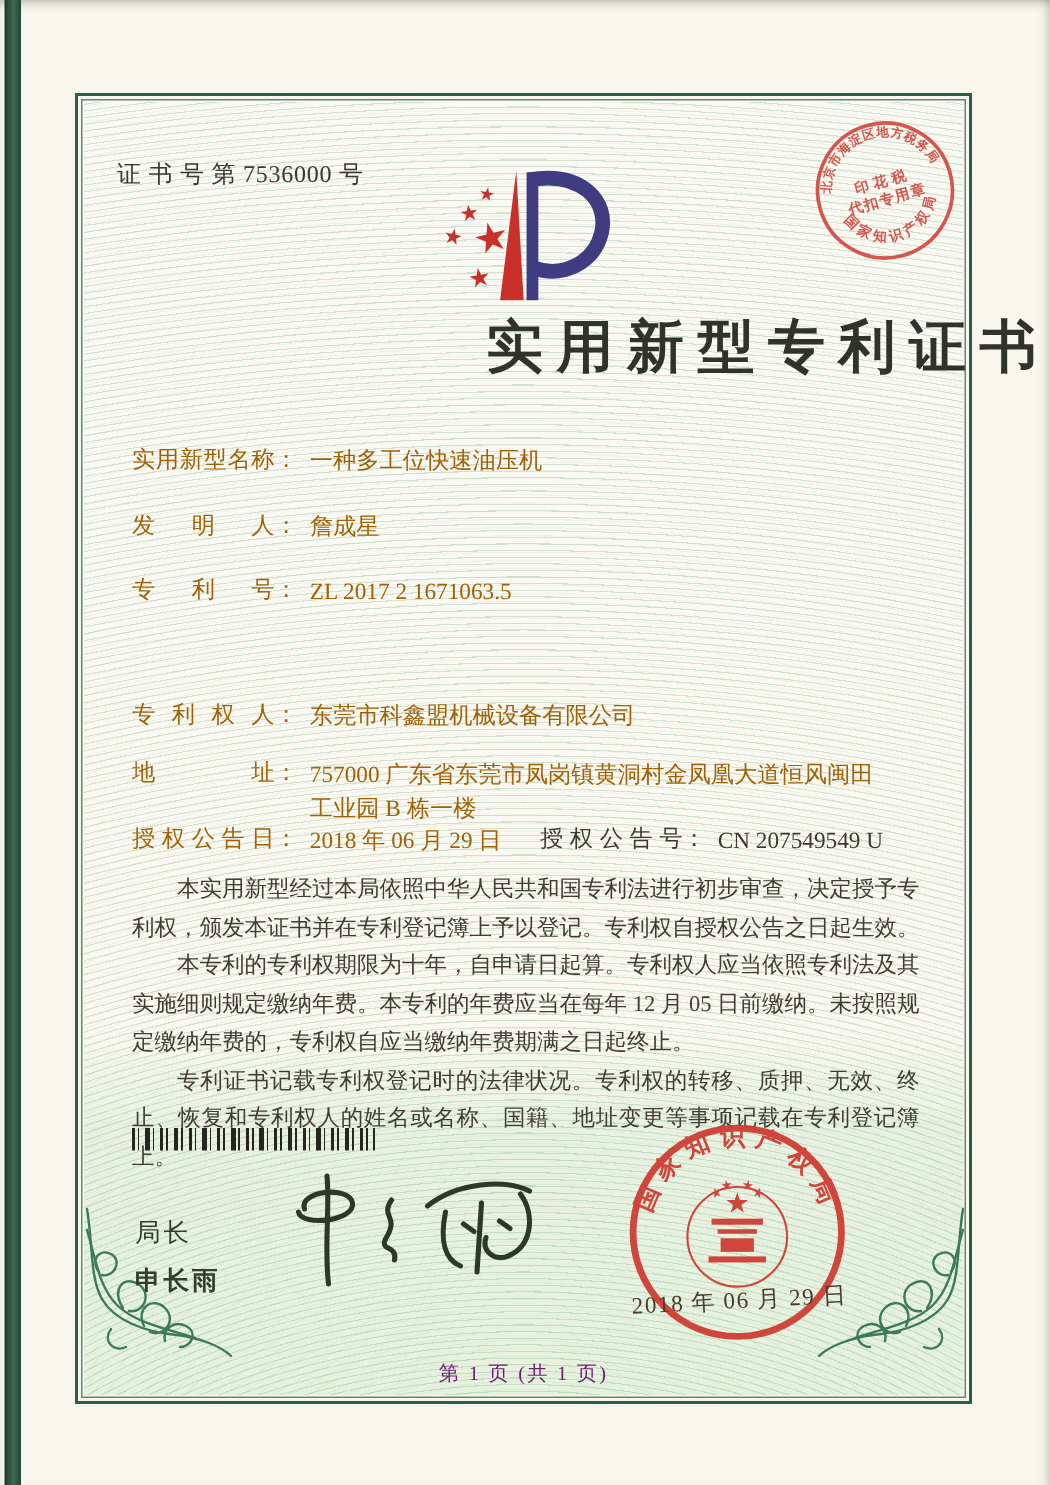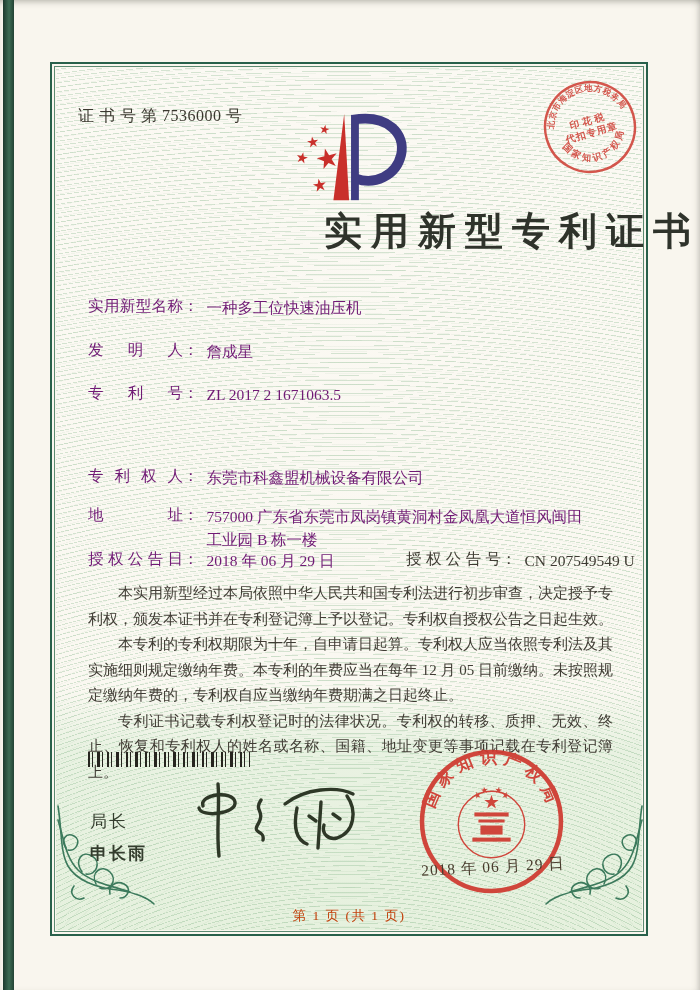--- a/index.html
+++ b/index.html
@@ -39,31 +39,31 @@
 
   .cert-no{
     position:absolute;left:78px;top:106px;font-size:16px;color:#3b382f;letter-spacing:.5px;
   }
   .logo{position:absolute;left:294px;top:110px;width:118px;height:98px;}
   .title{
     position:absolute;left:0;top:206px;width:700px;text-align:right;
     font-size:38px;font-weight:700;color:#2f332b;letter-spacing:9px;text-indent:9px;
   }
 
-  .field{position:absolute;left:88px;font-size:15.5px;color:#701a75;}
+  .field{position:absolute;left:88px;font-size:15.5px;color:#a16207;}
   .flabel{
     display:inline-block;width:95px;text-align:justify;text-align-last:justify;
     vertical-align:top;white-space:nowrap;
   }
   .fcolon{display:inline-block;vertical-align:top;}
   .fvalue{display:inline-block;vertical-align:top;margin-left:8px;max-width:420px;
     white-space:pre-line;line-height:23px;}
   .row0{top:296px}.row1{top:340px}.row2{top:383px}.row3{top:426px}
   .row4{top:466px}.row5{top:505px}.row6{top:549px}
-  .grant-no{position:absolute;left:360px;top:549px;font-size:15.5px;color:#3e3a32;margin-left:46px;}
+  .grant-no{position:absolute;left:360px;top:549px;font-size:15.5px;color:#3e3a32;}
 
   .body-text{
     position:absolute;left:88px;top:581px;width:525px;
     font-size:15px;line-height:25.5px;color:#403c34;text-align:justify;
   }
   .body-text p{margin:0;text-indent:2em;}
 
   .barcode{
     position:absolute;left:88px;top:752px;width:162px;height:15px;
     background:repeating-linear-gradient(90deg,
@@ -79,21 +79,21 @@
 
   .seal{position:absolute;left:418px;top:748px;width:147px;height:147px;opacity:.93;}
   .seal-date{
     position:absolute;left:405px;top:857px;width:176px;text-align:center;
     font-size:15.5px;color:#483b2c;letter-spacing:1px;transform:rotate(-3deg);
   }
   .tax-stamp{position:absolute;left:542px;top:79px;width:96px;height:96px;opacity:.9;}
 
   .footer{
     position:absolute;left:50px;top:907px;width:598px;text-align:center;
-    font-size:13.5px;color:#c2410c;letter-spacing:1.5px;
+    font-size:13.5px;color:#701a75;letter-spacing:1.5px;
   }
 </style>
 </head>
 <body>
 
 <div id="page">
 
   <div class="spine"></div>
 
   <div class="frame">

